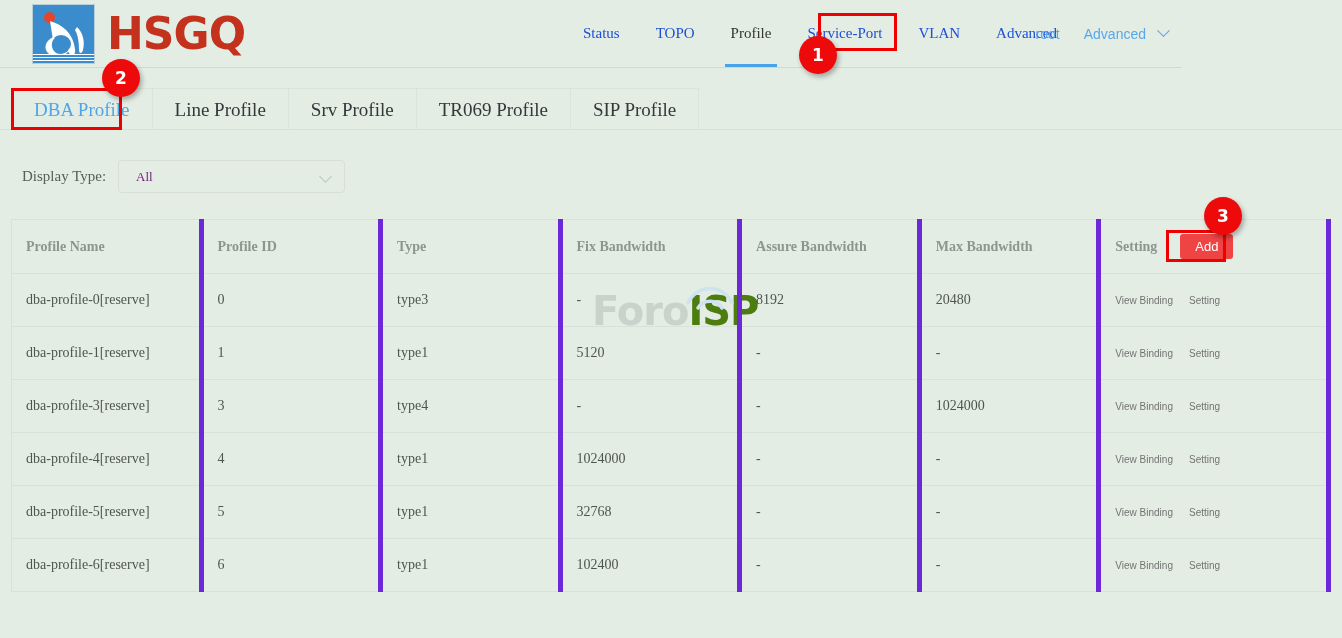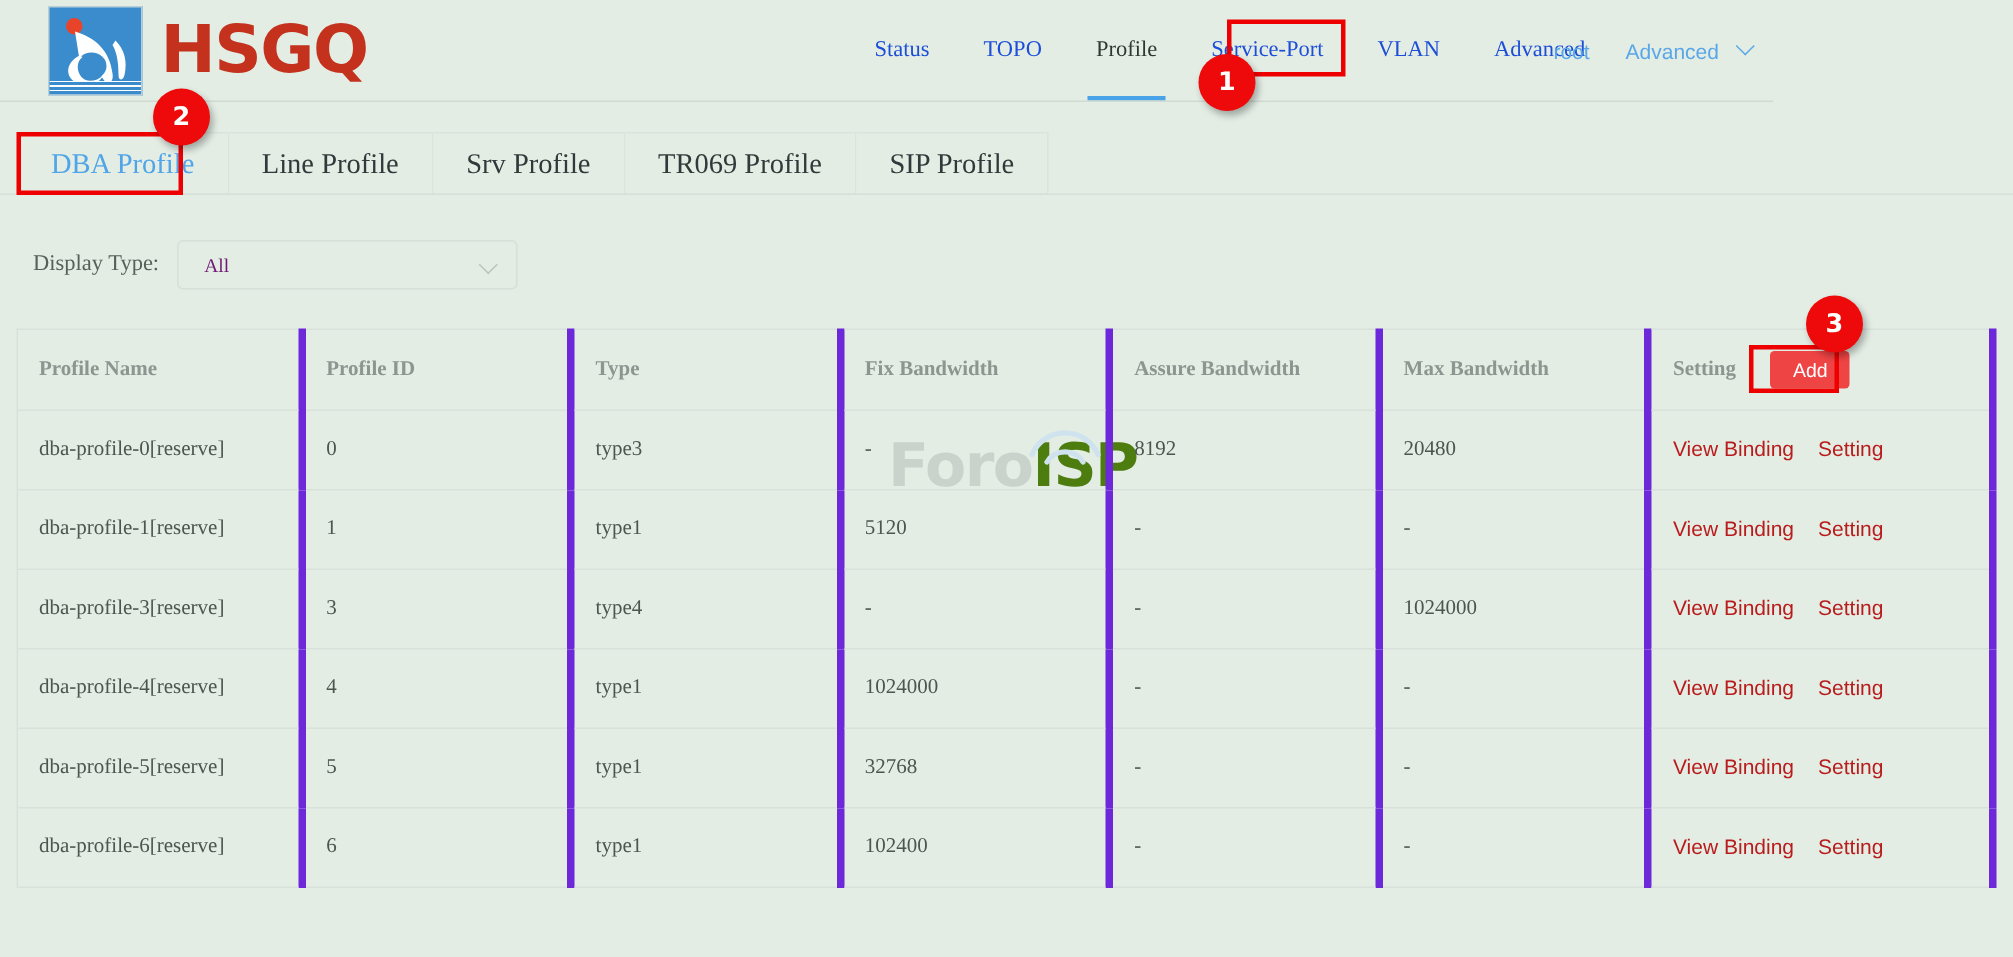--- a/index.html
+++ b/index.html
@@ -271,23 +271,23 @@
     color: #ffffff;
     font-family: "Liberation Sans", sans-serif;
     font-size: 13px;
     padding: 6px 15px;
     border: none;
     border-radius: 3px;
     cursor: pointer;
     line-height: 1;
   }
   .link {
-    color: #b91c1c;
+    color: #737373;
     font-family: "Liberation Sans", sans-serif;
-    font-size: 14px;
+    font-size: 10px;
     cursor: pointer;
     text-decoration: none;
   }
   .link + .link { margin-left: 16px; }
 
   
   .ann-box {
     position: absolute;
     border: 3px solid #ee0000;
     z-index: 30;

